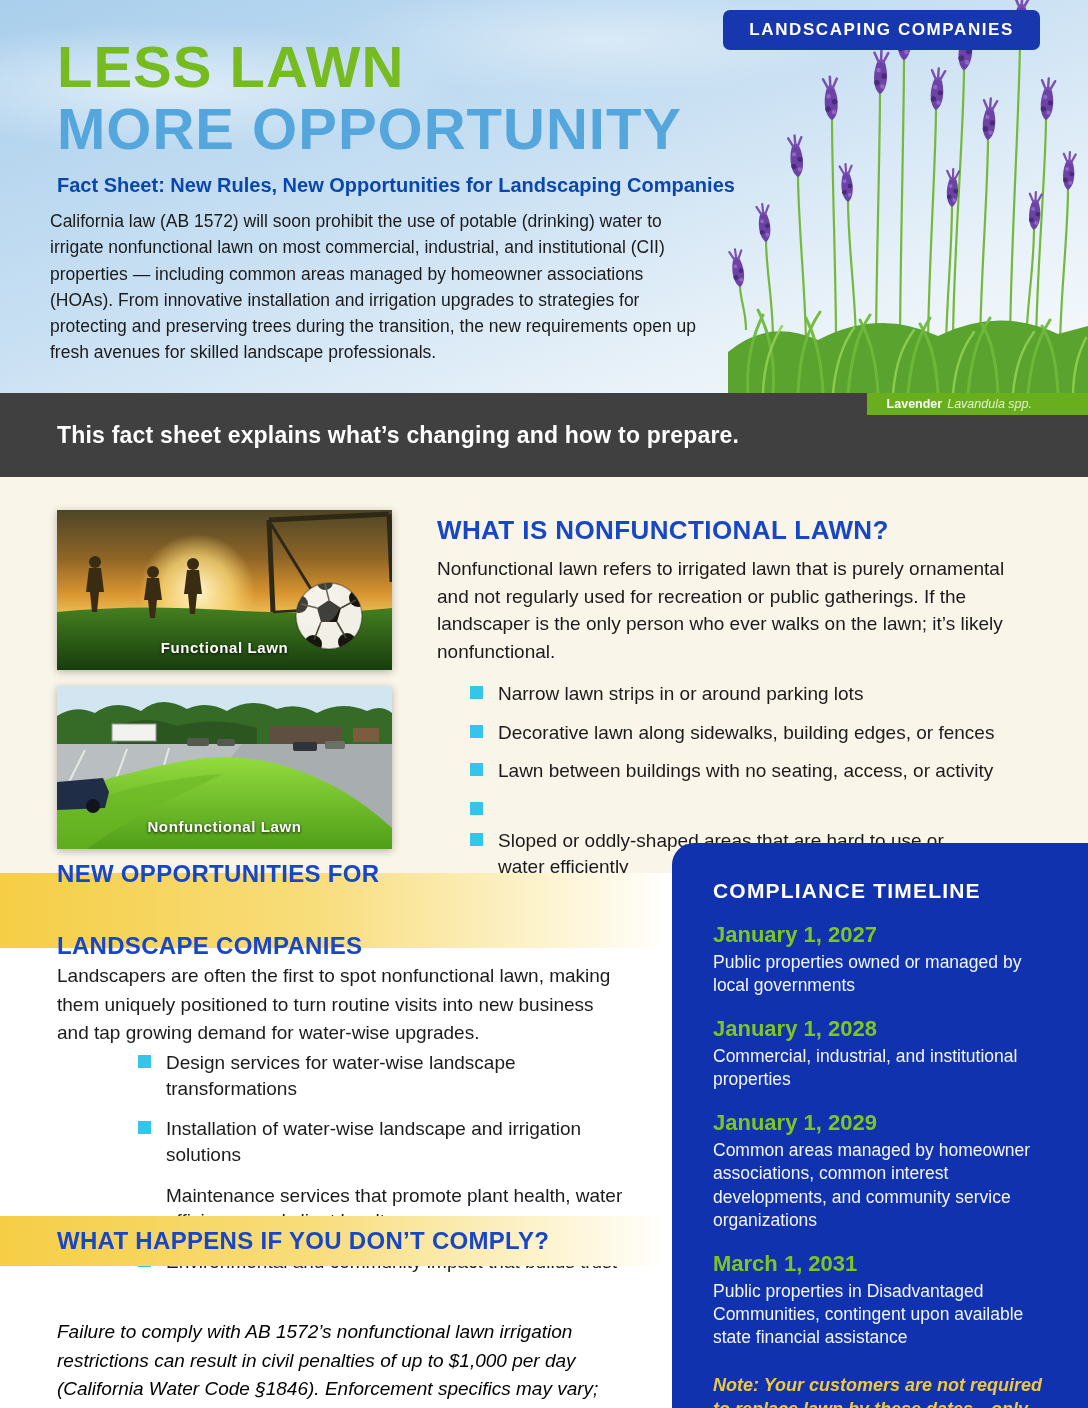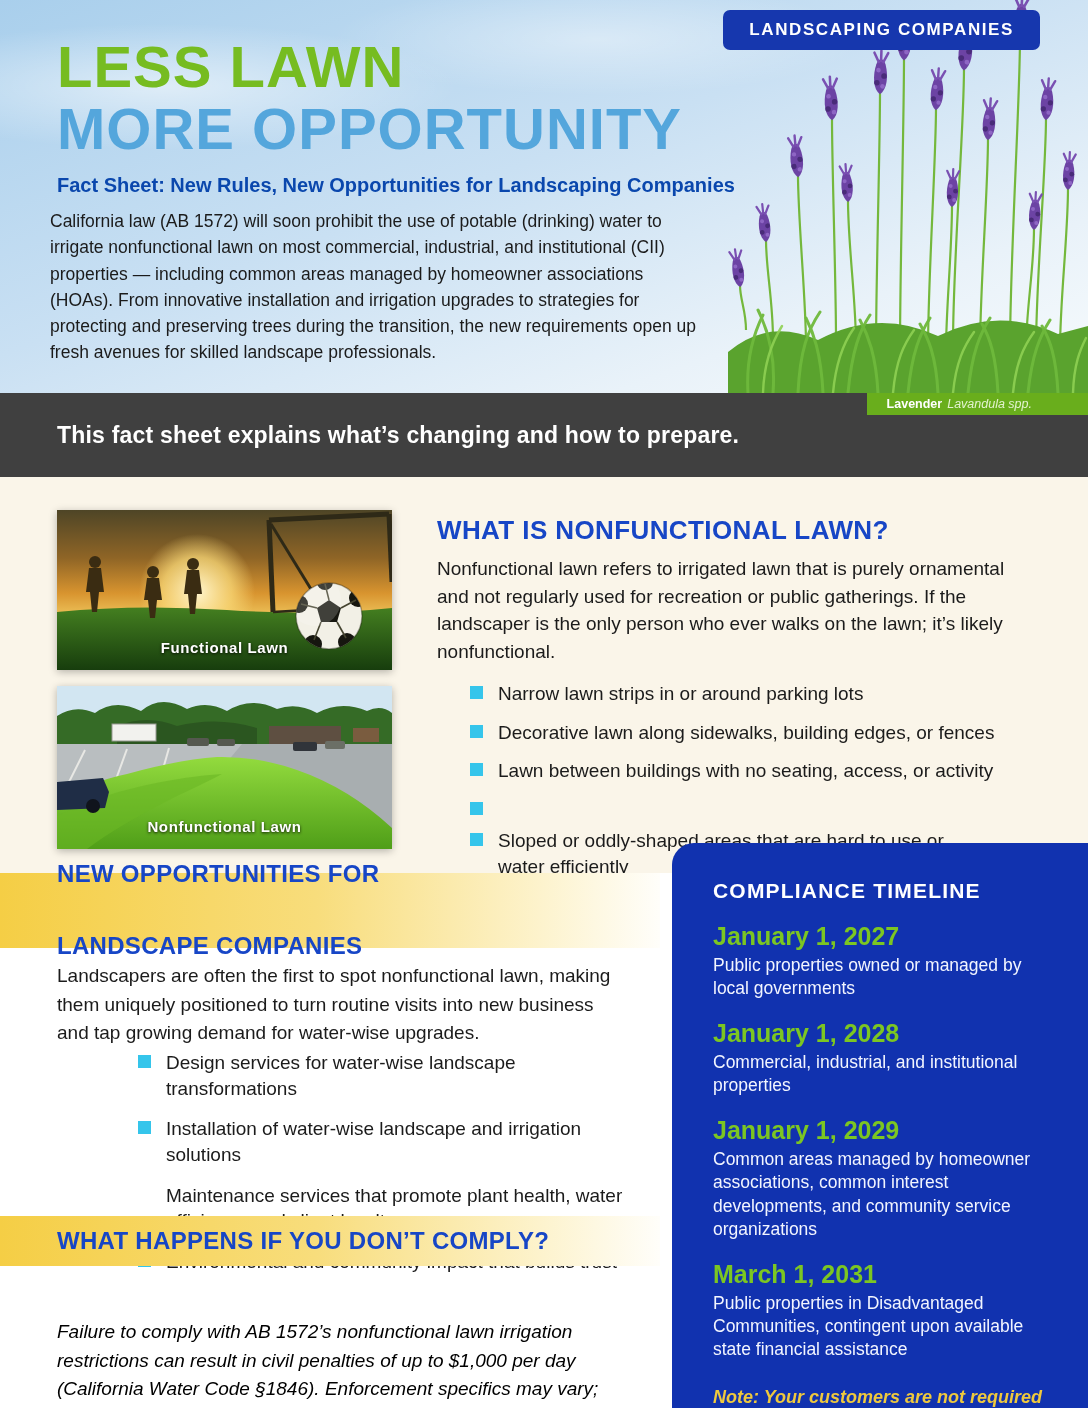--- a/index.html
+++ b/index.html
@@ -80,21 +80,21 @@
   .comply-body{position:absolute;left:57px;top:1318px;width:590px;
     font-size:19px;line-height:1.5;color:#000000;font-style:italic;}
   
   .timeline-box{
     position:absolute;left:672px;top:843px;width:416px;height:715px;
     background:#1132af;border-top-left-radius:22px;
     padding:36px 38px 0 41px;box-sizing:border-box;color:#fff;
   }
   .tl-heading{font-size:21px;font-weight:bold;letter-spacing:1.2px;color:#fff;}
   .tl-entry{margin-top:19px;}
-  .tl-date{color:#7cc622;font-weight:bold;font-size:25px;}
+  .tl-date{color:#7cc622;font-weight:bold;font-size:22px;}
   .tl-desc{margin-top:3px;font-size:17.5px;line-height:1.32;color:#f2f5ff;}
   .tl-note{margin-top:24px;color:#efc93d;font-weight:bold;font-style:italic;
     font-size:18px;line-height:1.35;}
 </style>
 </head>
 <body>
 
 <div class="page">
 
   <div class="header">

